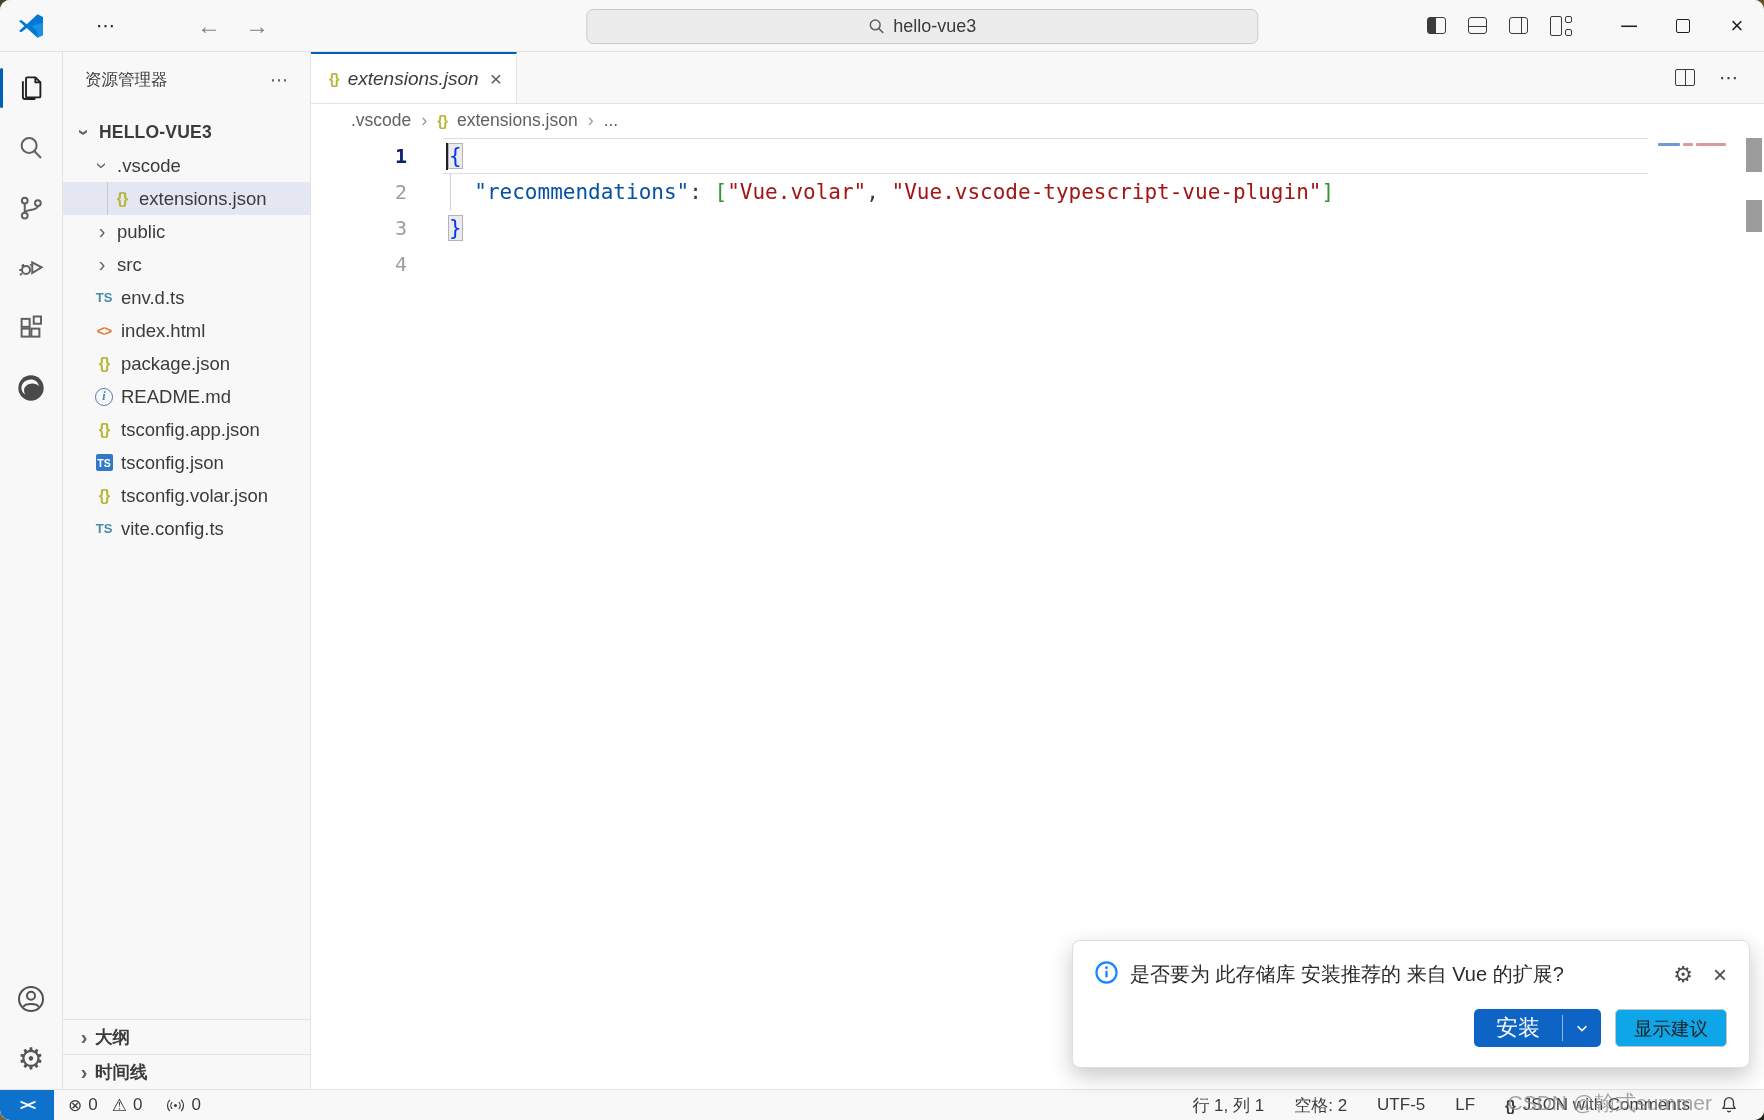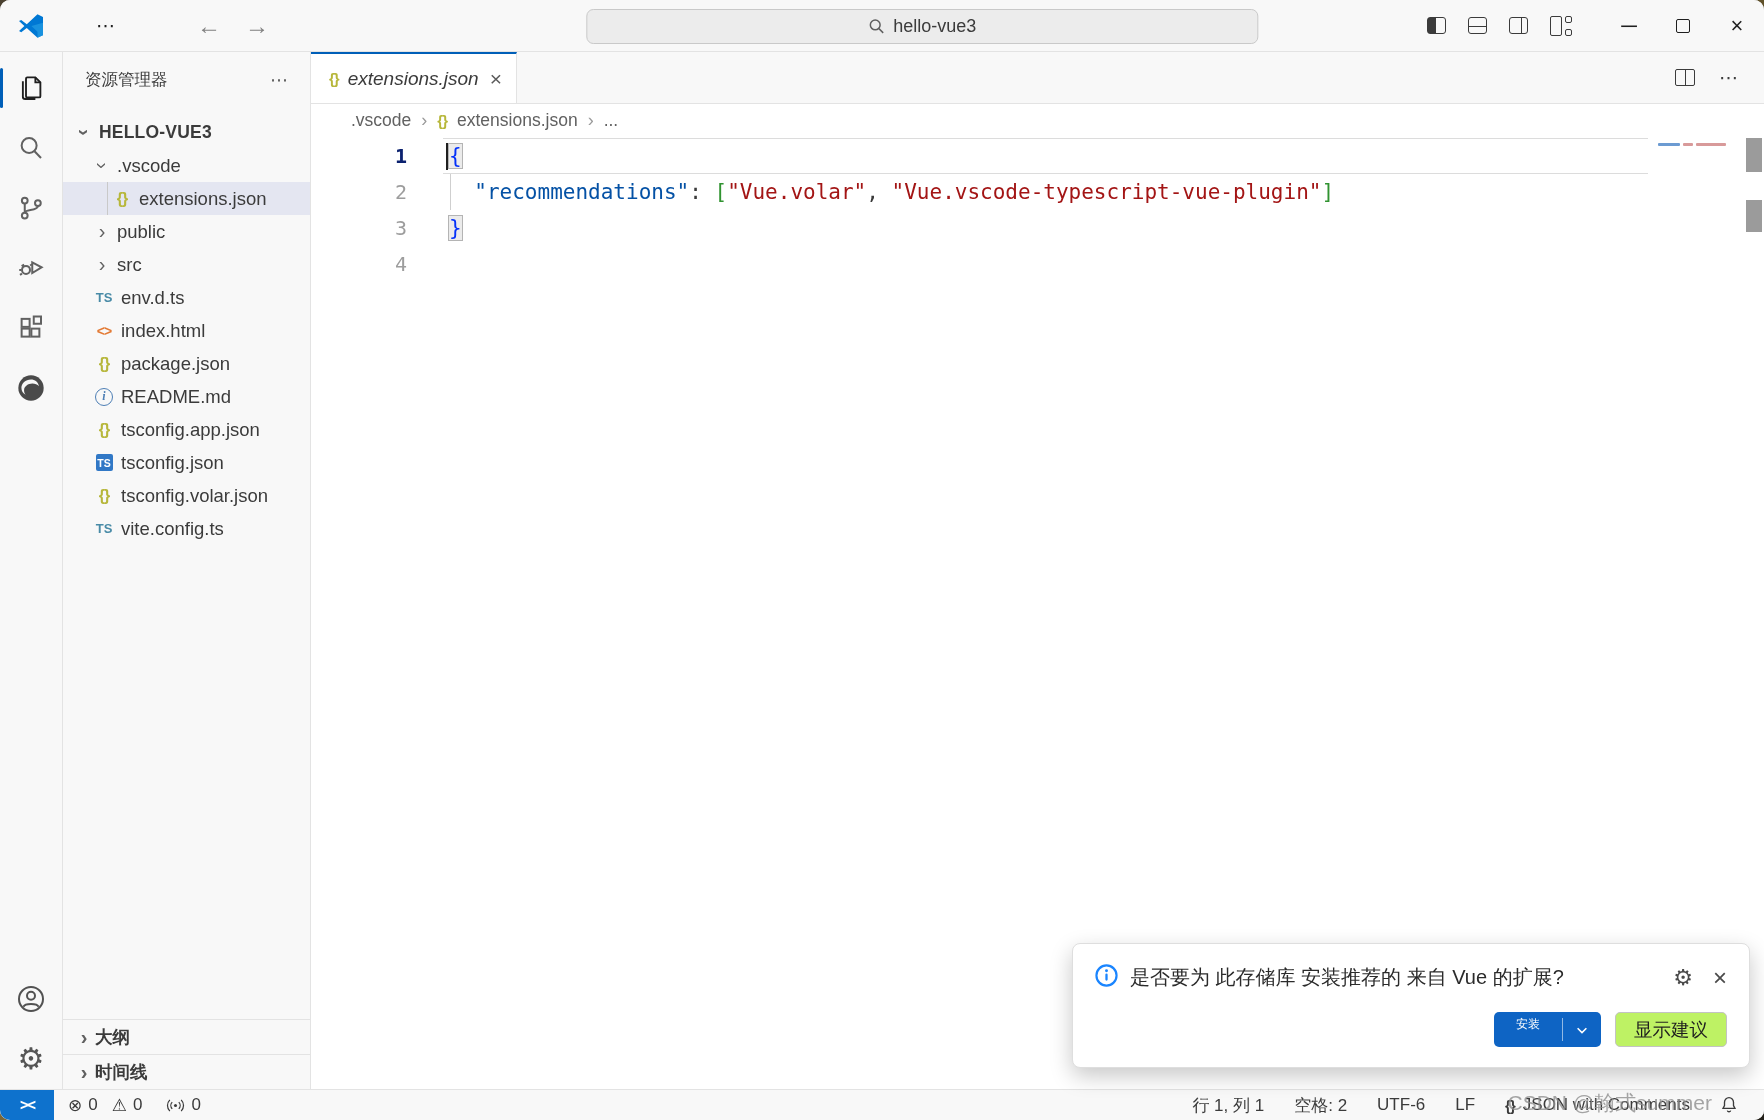--- a/index.html
+++ b/index.html
@@ -130,24 +130,24 @@
     background:#ffffff; border:1px solid #dedede; border-radius:8px;
     box-shadow:0 8px 22px rgba(0,0,0,.22); padding:20px 22px 20px 22px; z-index:40; }
   .notif-row1 { display:flex; align-items:flex-start; gap:12px; }
   .notif-msg { font-size:20px; color:#2b2b2b; }
   .notif-icons { margin-left:auto; display:flex; align-items:center; gap:20px; color:#4a4a4a; }
   .notif-gear { font-size:22px; color:#4a4a4a; }
   .notif-close { font-size:24px; color:#4a4a4a; }
   .notif-row2 { margin-top:20px; display:flex; justify-content:flex-end; gap:14px; }
   .btn-split { display:flex; align-items:stretch; background:#0e64c4; border-radius:5px;
     overflow:hidden; color:#fff; }
-  .btn-split .btn-main { padding:4px 22px; font-size:12px; }
+  .btn-split .btn-main { padding:4px 22px; font-size:22px; }
   .btn-split .btn-divider { width:1px; background:rgba(255,255,255,.55); margin:6px 0; }
   .btn-split .btn-arrow { padding:9px 12px; display:flex; align-items:center; }
-  .btn-secondary { background:#bef264; border:1px solid #c3c3c3; border-radius:5px;
+  .btn-secondary { background:#0ea5e9; border:1px solid #c3c3c3; border-radius:5px;
     padding:4px 18px; font-size:18.5px; color:#1f1f1f; }
   
   .statusbar { height:31px; background:#f8f8f8; border-top:1px solid #e3e3e3;
     display:flex; align-items:center; font-size:17px; color:#3b3b3b; flex:none; position:relative; }
   .remote-btn { width:54px; height:100%; background:#0e72cd; color:#fff; display:flex;
     align-items:center; justify-content:center; font-weight:700; font-size:15px;
     font-family:"DejaVu Sans Mono", monospace; letter-spacing:-2px; flex:none; }
   .sb-group { display:flex; align-items:center; gap:6px; margin-left:14px; }
   .sb-glyph { font-size:17px; }
   .sb-right { margin-left:auto; display:flex; align-items:center; gap:30px; padding-right:26px; }
@@ -426,21 +426,21 @@
     <div class="sb-group" style="margin-left:24px">
       <svg width="19" height="17" viewBox="0 0 20 18">
         <circle cx="10" cy="9" r="1.6" fill="#3b3b3b"></circle>
         <path d="M6.5 12.5a5 5 0 0 1 0-7M13.5 5.5a5 5 0 0 1 0 7M4 15a8.5 8.5 0 0 1 0-12M16 3a8.5 8.5 0 0 1 0 12" fill="none" stroke="#3b3b3b" stroke-width="1.3"></path>
       </svg>
       <span>0</span>
     </div>
     <div class="sb-right">
       <span>行 1, 列 1</span>
       <span>空格: 2</span>
-      <span>UTF-6</span>
+      <span>UTF-5</span>
       <span>LF</span>
       <span class="sb-lang">
         <span class="sb-lang-braces">{}</span>
         <span>JSON with Comments</span>
       </span>
       <svg width="18" height="18" viewBox="0 0 16 16">
         <path d="M8 1.5a4 4 0 0 0-4 4v3L2.7 11h10.6L12 8.5v-3a4 4 0 0 0-4-4z" fill="none" stroke="#3b3b3b" stroke-width="1.2"></path>
         <path d="M6.5 13a1.6 1.6 0 0 0 3 0" fill="none" stroke="#3b3b3b" stroke-width="1.2"></path>
       </svg>
     </div>

